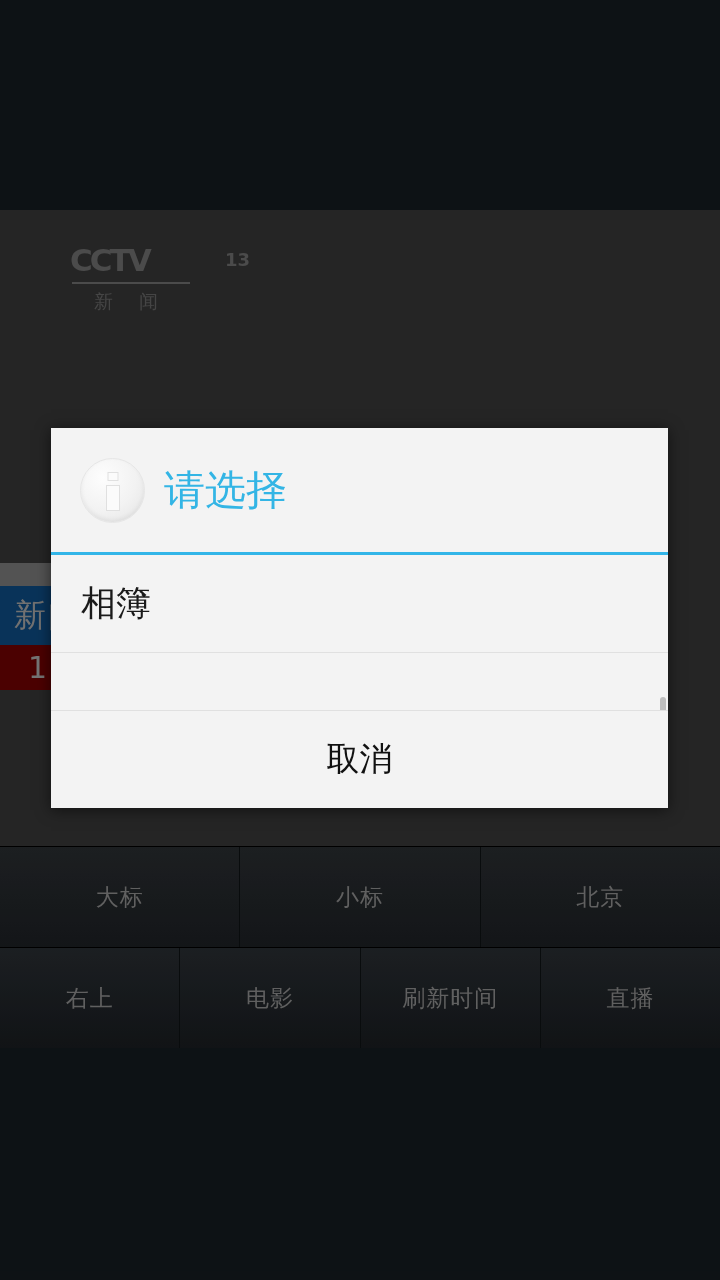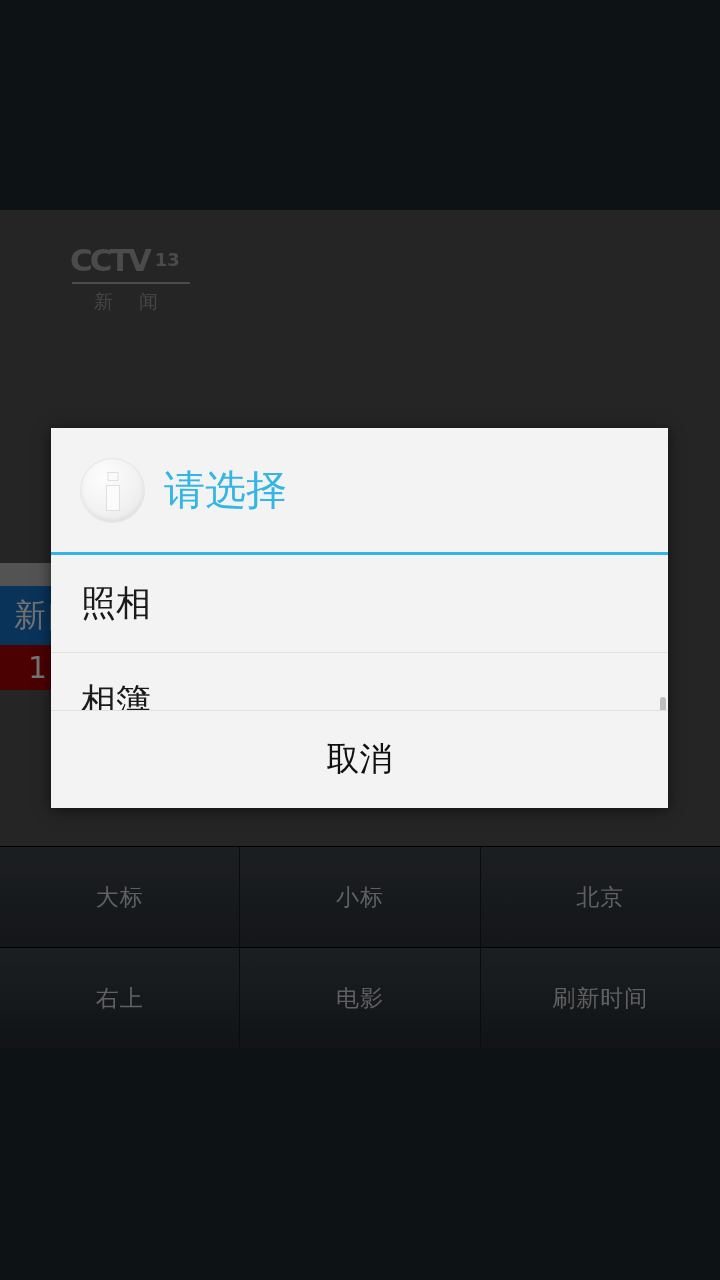--- a/index.html
+++ b/index.html
@@ -47,20 +47,21 @@
     left: 70px;
     top: 240px;
     width: 180px;
     height: 70px;
     opacity: 1;
   }
   .logo-wordmark {
     display: flex;
     align-items: center;
     height: 40px;
+    justify-content: space-between;
   }
   .logo-cctv {
     font-family: "DejaVu Sans", "Liberation Sans", sans-serif;
     font-size: 31px;
     font-weight: bold;
     letter-spacing: -3px;
     color: #5c5c5c;
     line-height: 1;
   }
   .logo-num {
@@ -298,38 +299,38 @@
   <div class="btn-grid" style="top:846px;">
     <div class="btn-row row-1">
       <div class="grid-btn">大标</div>
       <div class="grid-btn">小标</div>
       <div class="grid-btn">北京</div>
     </div>
     <div class="btn-row row-2">
       <div class="grid-btn">右上</div>
       <div class="grid-btn">电影</div>
       <div class="grid-btn">刷新时间</div>
+      <div class="grid-btn">直播</div>
     </div>
   </div>
 
   <div class="bottom-fill"></div>
 </div>
 
 <div class="scrim"></div>
 
 <div class="dialog">
 
   <div class="dialog-header">
     <div class="info-icon">
       <span class="i-dot"></span>
       <span class="i-stem"></span>
     </div>
     <div class="dialog-title">请选择</div>
   </div>
 
   <div class="dialog-list">
-    <div class="list-item">照相</div>
     <div class="list-item">相簿</div>
     <div class="list-scrollbar"></div>
   </div>
 
   <div class="dialog-footer">取消</div>
 </div>
 
 </body></html>

